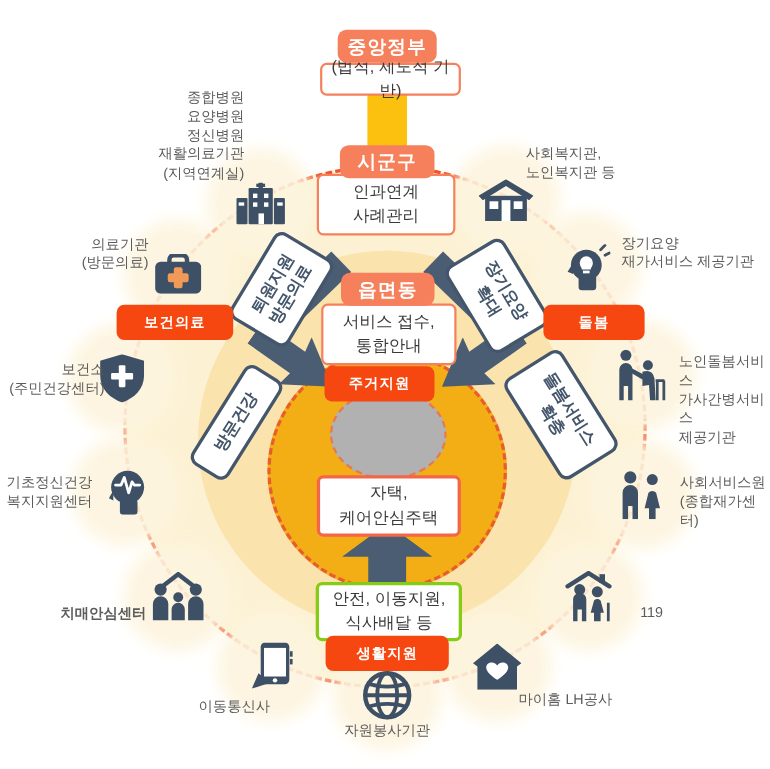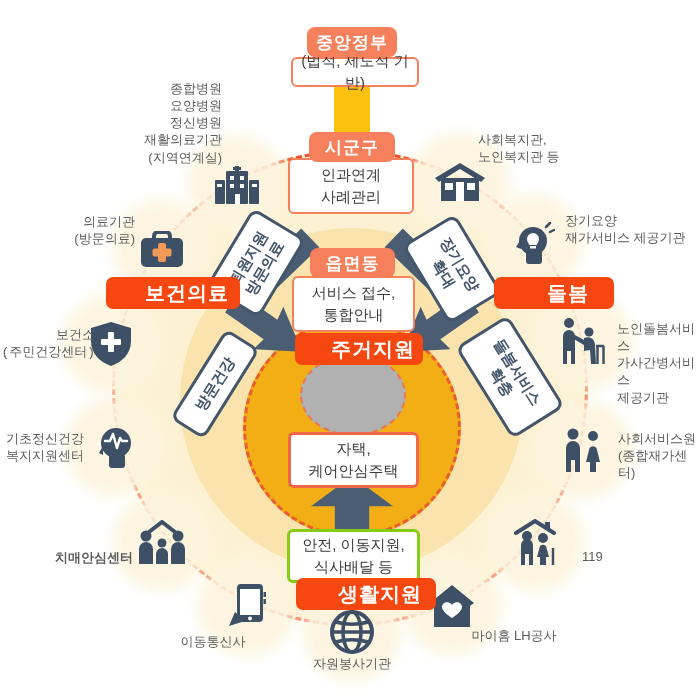--- a/index.html
+++ b/index.html
@@ -6,21 +6,21 @@
   #stage{position:relative;width:700px;height:699px;background:#fff;overflow:hidden;
          font-family:"Liberation Sans","DejaVu Sans",sans-serif;}
   .abs{position:absolute;}
   .circle{position:absolute;border-radius:50%;}
   .label{position:absolute;font-size:13px;color:#5c5c5c;line-height:1.32;white-space:pre-line;z-index:4;}
   .r{text-align:right;}
   .c{text-align:center;}
   .btn{position:absolute;display:flex;align-items:center;justify-content:center;color:#fff;
        font-weight:bold;border-radius:8px;z-index:6;letter-spacing:1px;}
   .btn.orange{background:#F5805B;font-size:17px;}
-  .btn.red{background:#F5470F;font-size:20px;border-radius:7px;padding-left:28px;}
+  .btn.red{background:#F5470F;font-size:13px;border-radius:7px;}
   .wbox{position:absolute;background:#fff;display:flex;align-items:center;justify-content:center;
         text-align:center;font-size:15px;color:#3a3a3a;white-space:pre-line;z-index:5;
         border-radius:6px;line-height:1.45;}
   .orange-b{border:2px solid #F5805B;}
   .red-b{border:3px solid #F4664A;}
   .navy-b{border:3px solid #84cc16;}
   .banner{position:absolute;background:#fff;border:3px solid #44566B;border-radius:9px;color:#44566B;
           font-weight:bold;font-size:15px;display:flex;align-items:center;justify-content:center;
           text-align:center;white-space:pre-line;z-index:5;line-height:1.3;}
   .arrowpiece{position:absolute;background:#4A5D73;z-index:4;}
@@ -220,21 +220,21 @@
 요양병원
 정신병원
 재활의료기관
 (지역연계실)</div>
   <div class="label" style="left:478px;top:131px;">사회복지관,
 노인복지관 등</div>
   <div class="label r" style="right:565px;top:213px;">의료기관
 (방문의료)</div>
   <div class="label" style="left:565px;top:212px;">장기요양
 재가서비스 제공기관</div>
-  <div class="label r" style="right:605px;top:327px;font-family:Liberation Mono, monospace;">보건소
+  <div class="label r" style="right:605px;top:327px;">보건소
 (주민건강센터)</div>
   <div class="label" style="left:617px;top:320px;">노인돌봄서비스
 가사간병서비스
 제공기관</div>
   <div class="label r" style="right:616px;top:430px;">기초정신건강
 복지지원센터</div>
   <div class="label" style="left:618px;top:430px;">사회서비스원
 (종합재가센터)</div>
   <div class="label r" style="right:567px;top:549px;font-weight:bold;">치매안심센터</div>
   <div class="label" style="left:562px;top:548px;margin-left:20px;">119</div>

